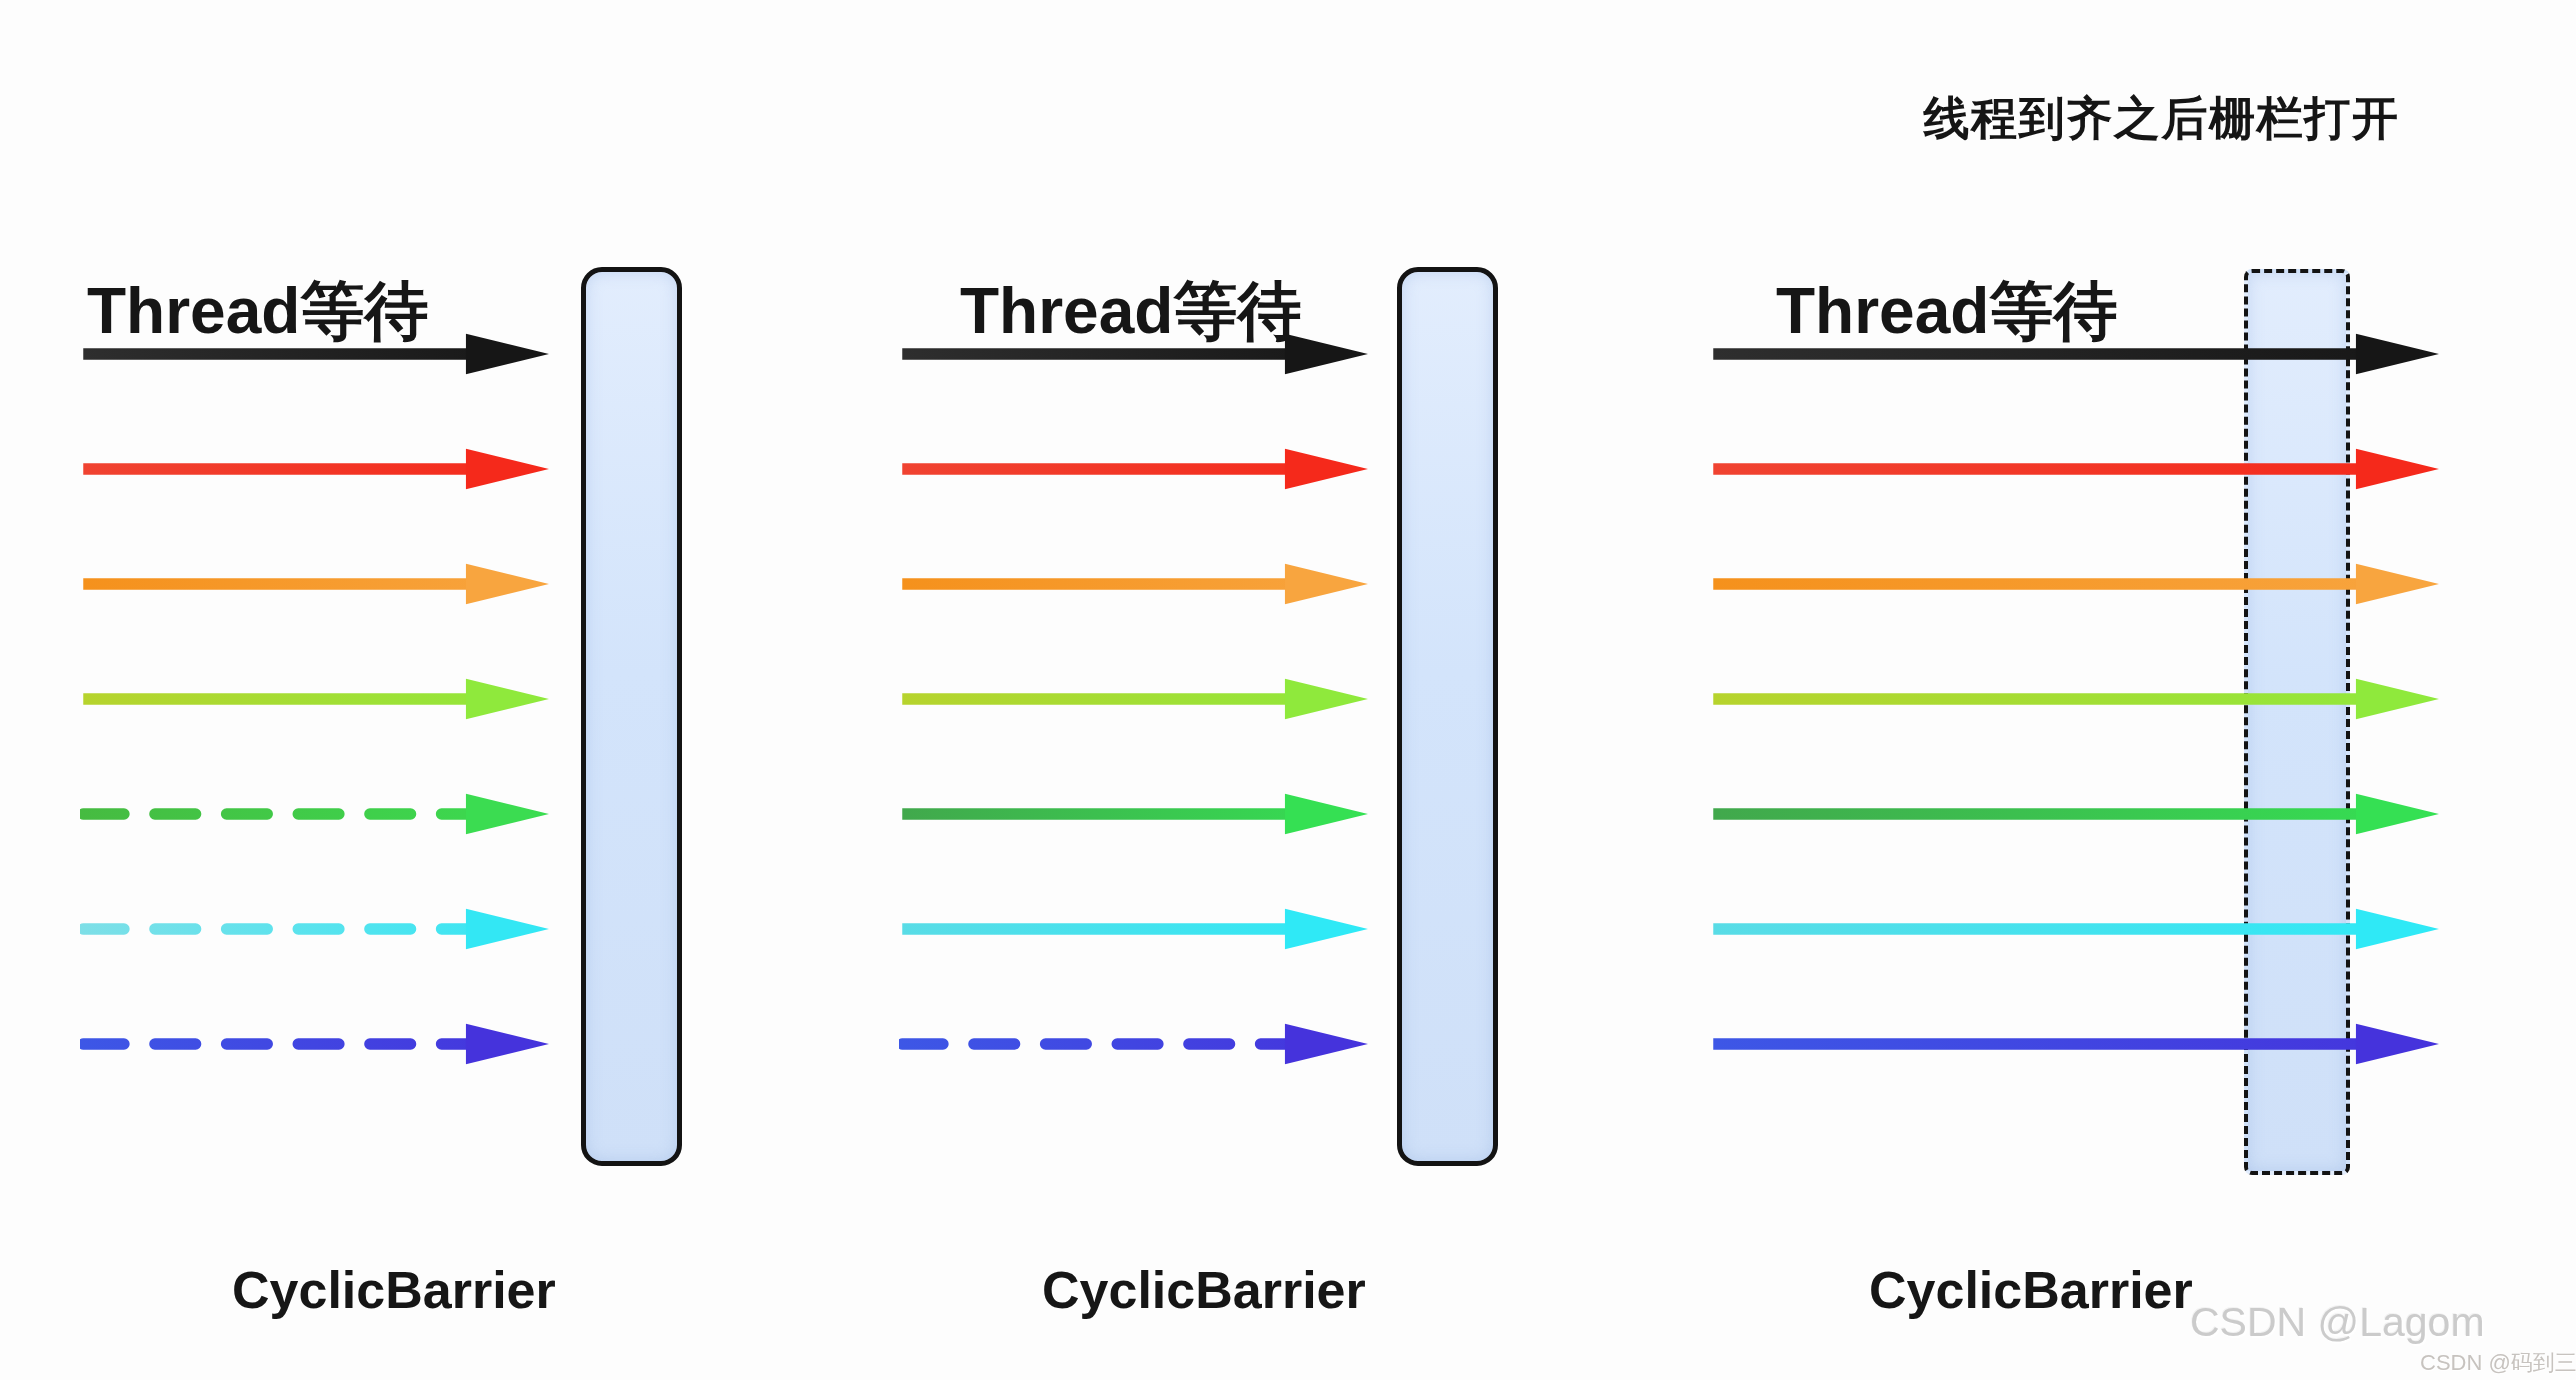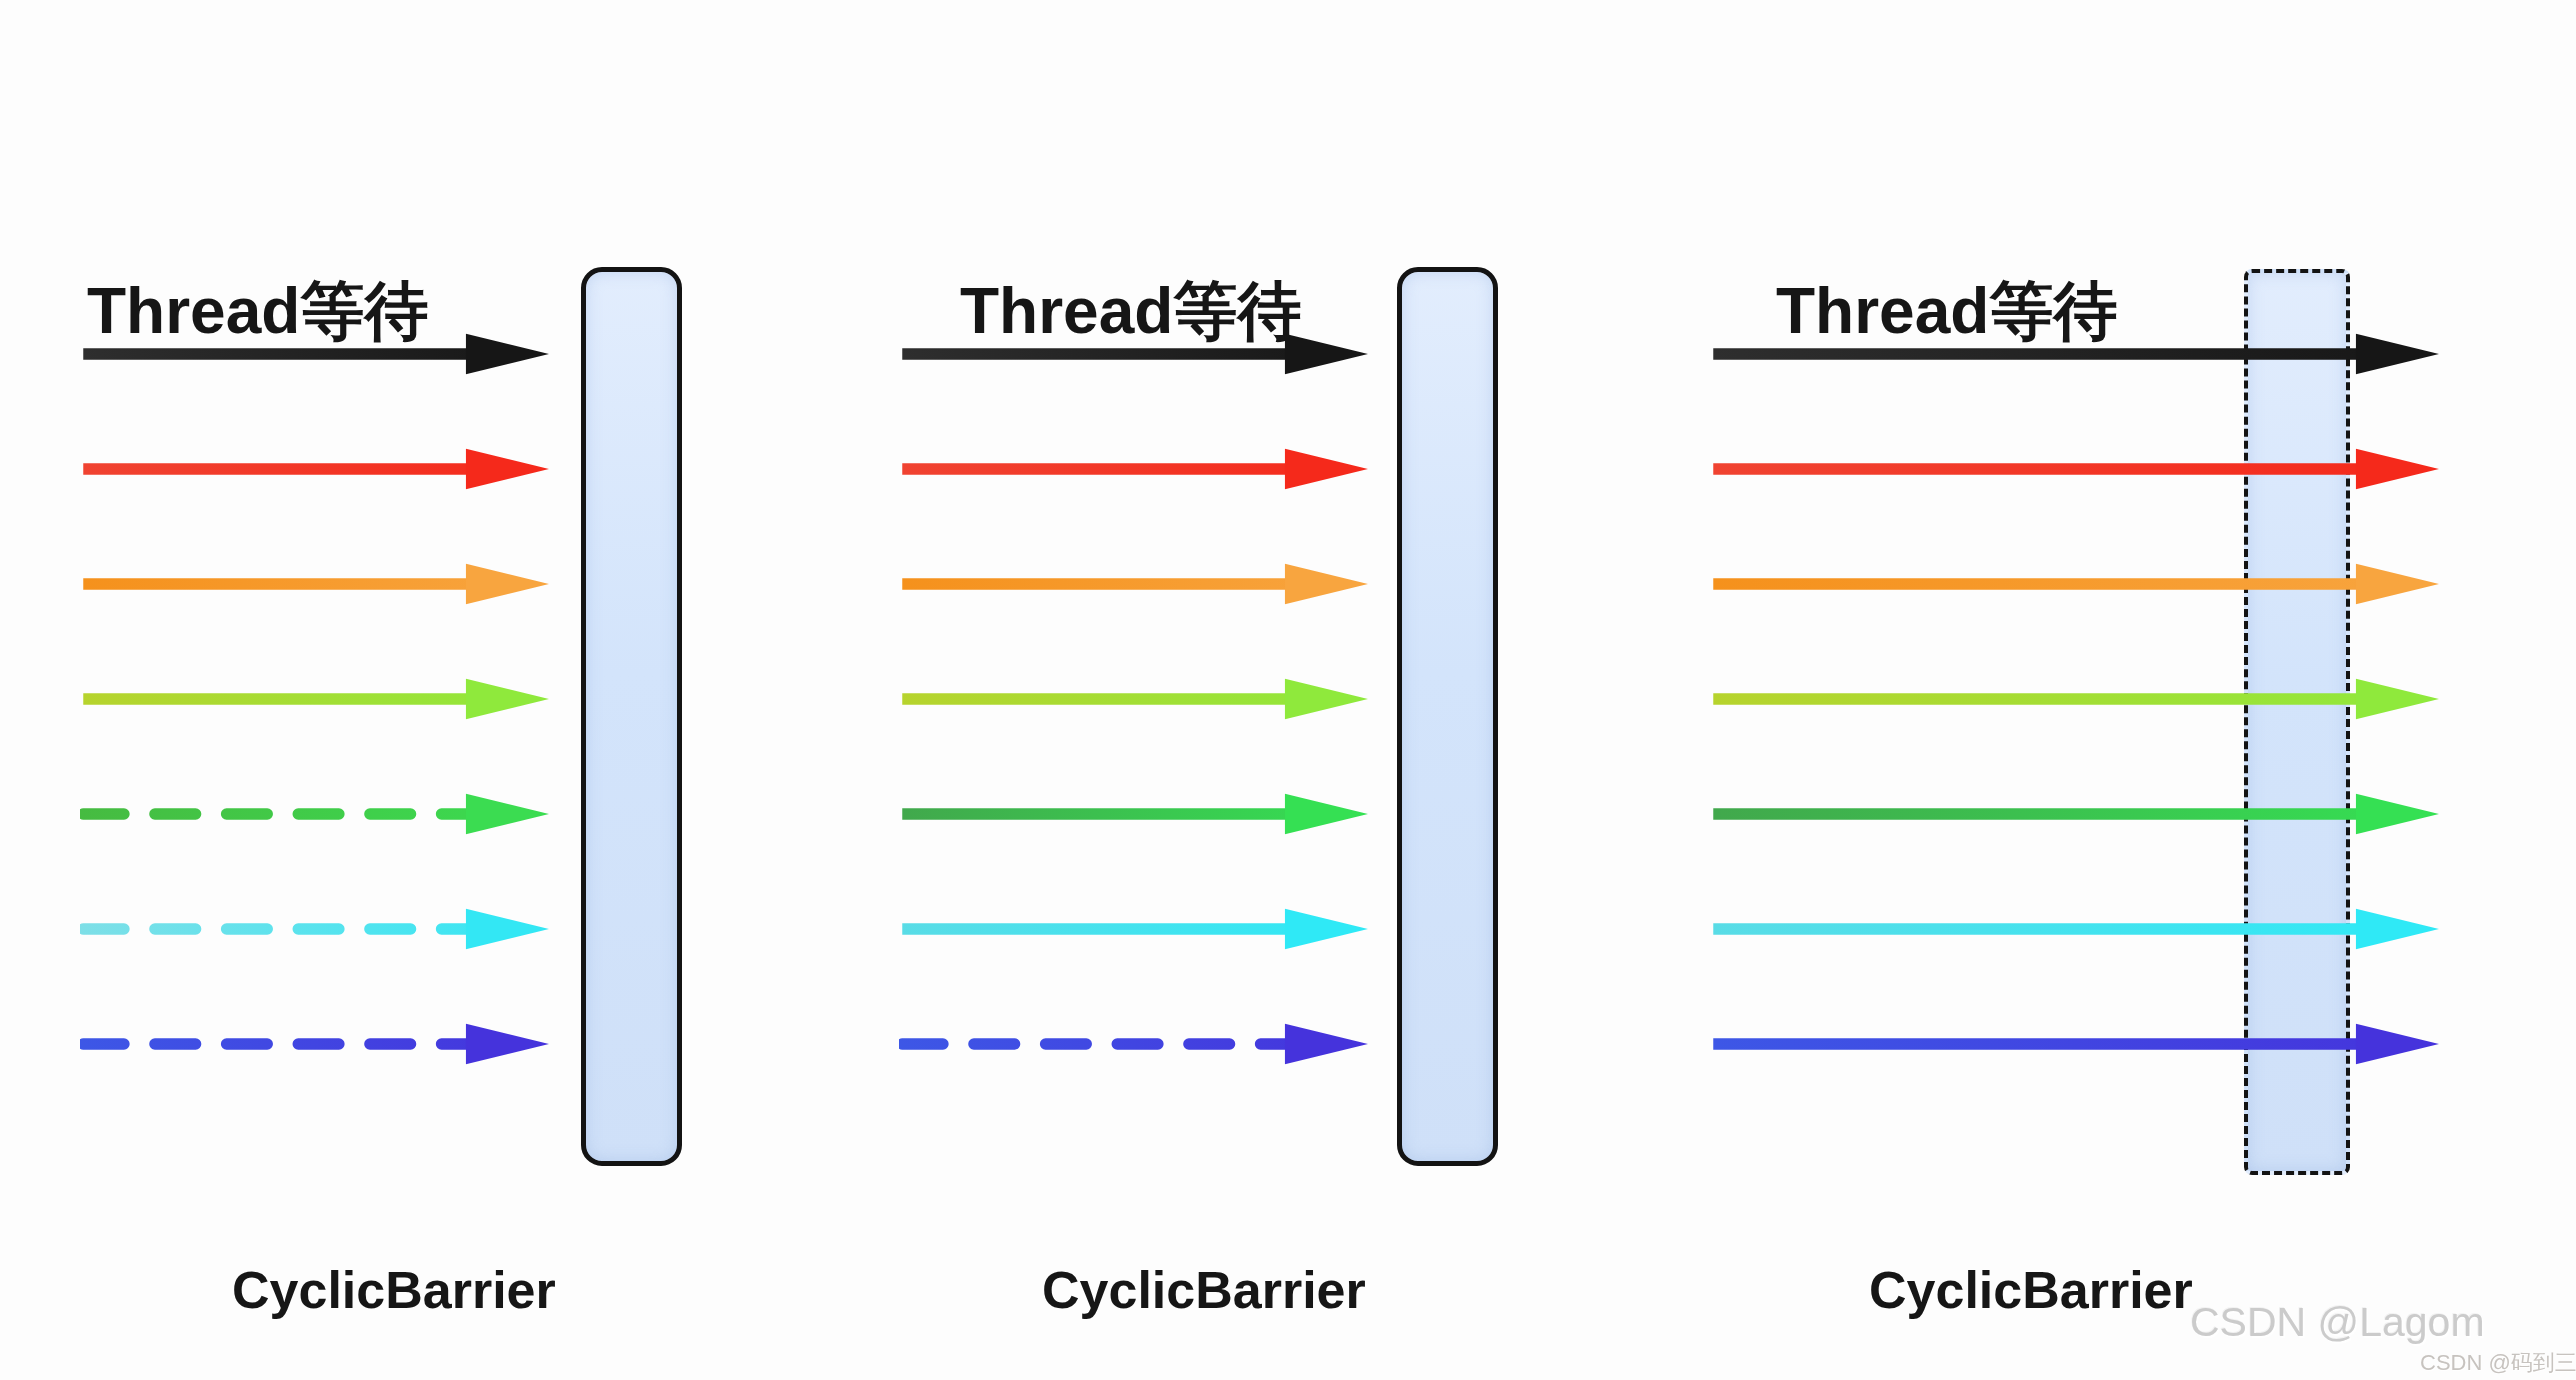--- a/index.html
+++ b/index.html
@@ -69,20 +69,21 @@
     font-size:22px; color:#c7c3bf;
     text-shadow:0.8px 0.8px 0 #ffffff;
     white-space:nowrap;
   }
 </style>
 </head>
 <body>
 
 <div class="canvas">
 
+  <div class="note">线程到齐之后栅栏打开</div>
 
   <section>
     <h2 class="hdr hdr1">Thread等待</h2>
     <div class="arrows a1">
         <svg viewBox="0 0 576 56" width="469" height="46">
           <defs>
             <linearGradient id="g_panels_0_0" x1="0" y1="0" x2="576" y2="0" gradientUnits="userSpaceOnUse">
               <stop offset="0" stop-color="#2e2e2e"></stop>
               <stop offset="1" stop-color="#161616"></stop>
             </linearGradient>

